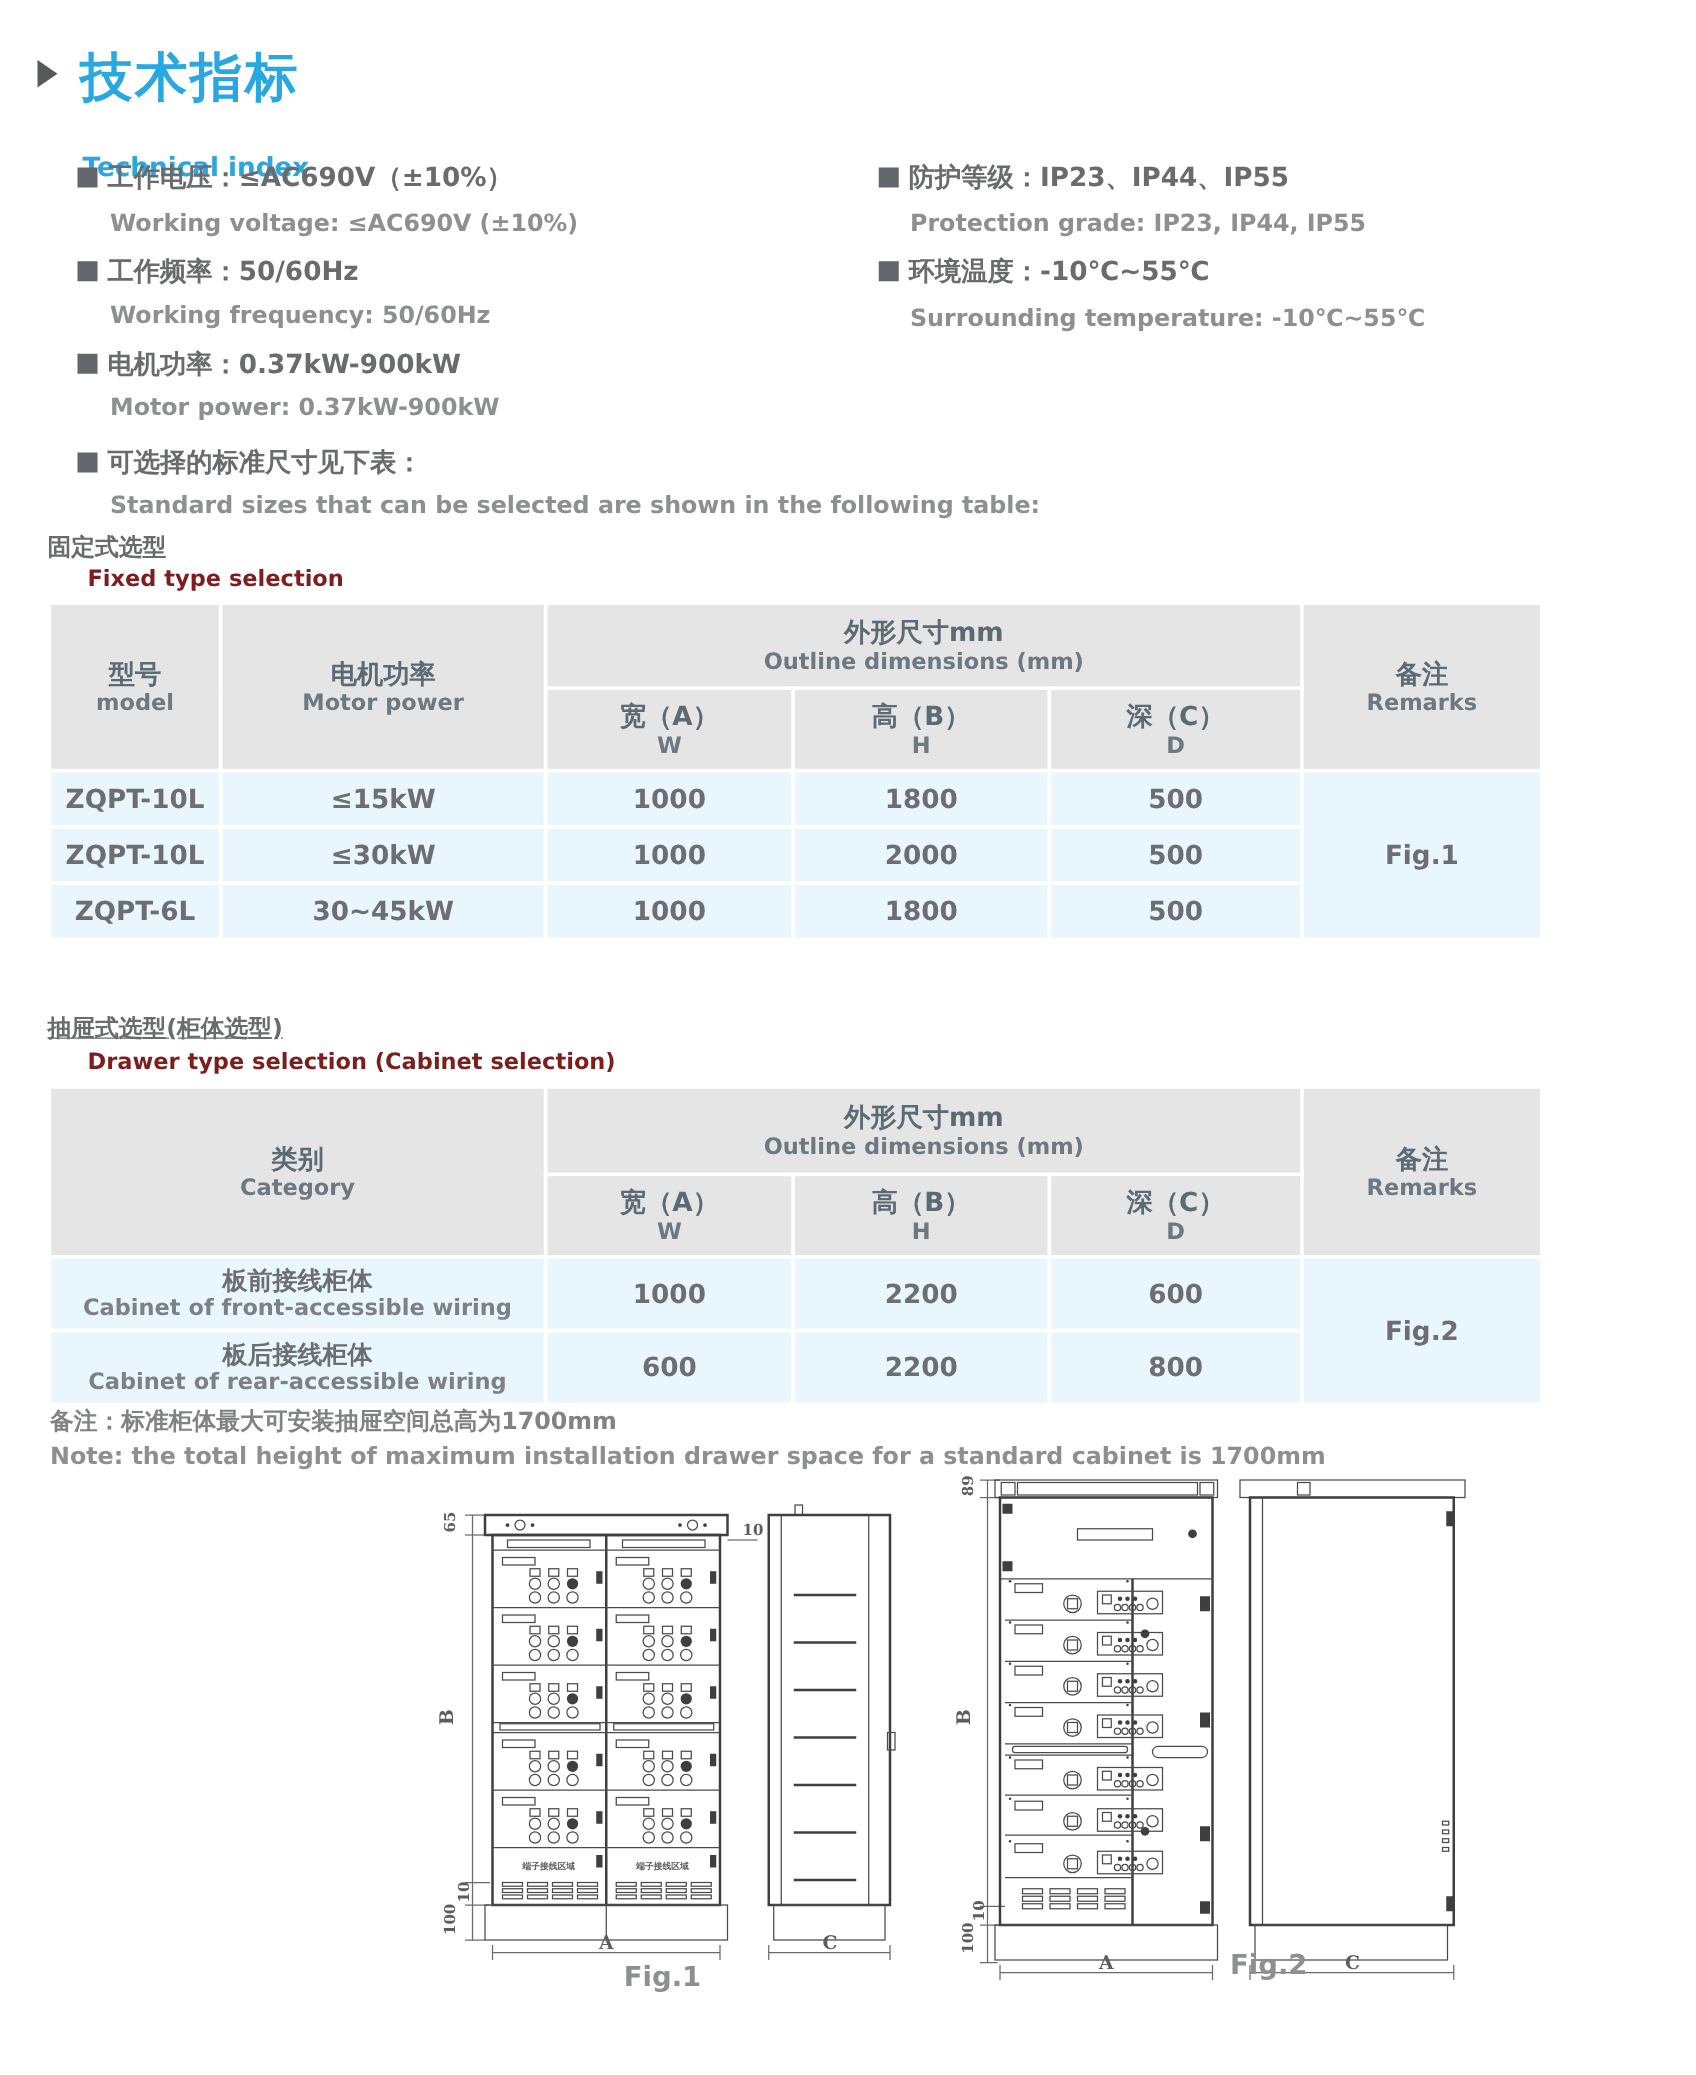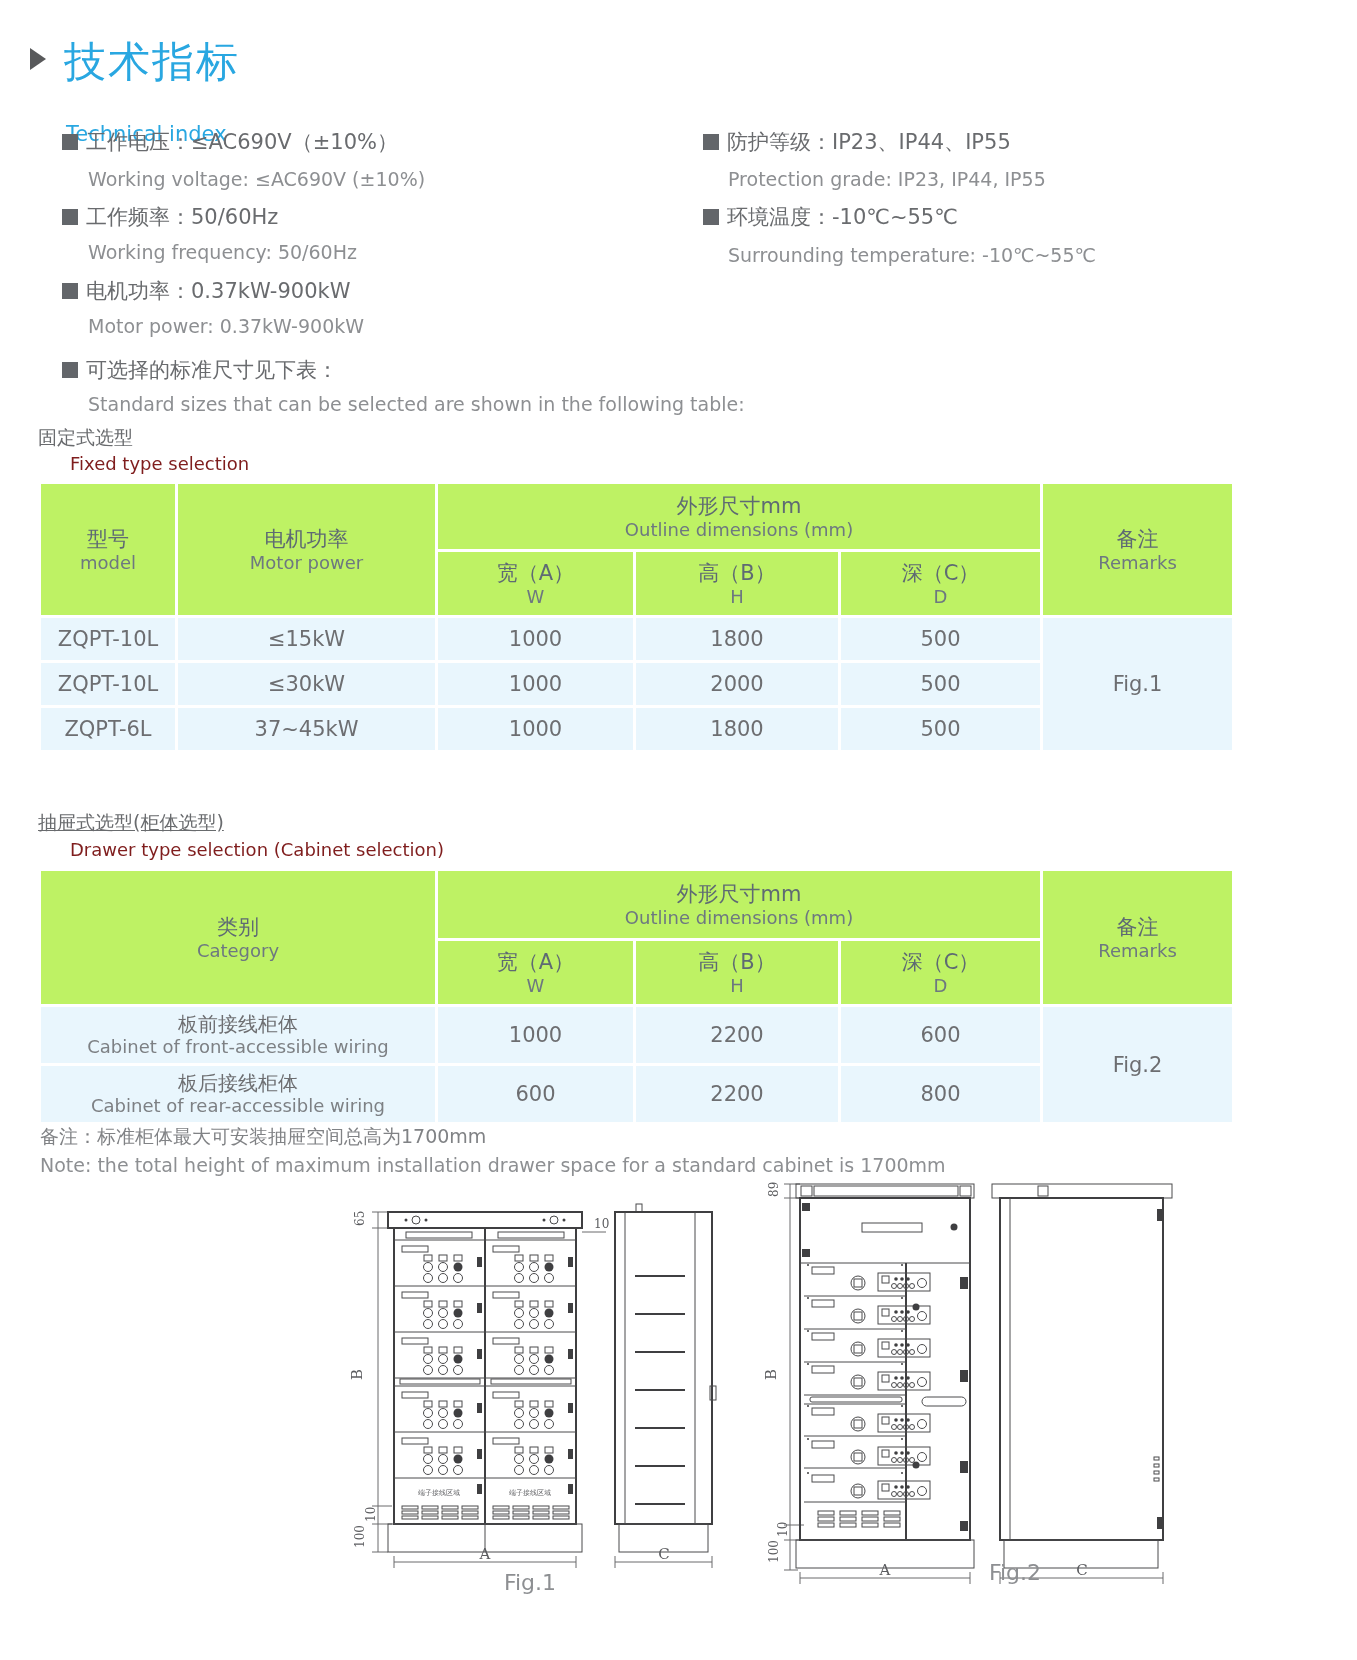--- a/index.html
+++ b/index.html
@@ -1,34 +1,34 @@
 <!DOCTYPE html>
 <html><head>
 <meta charset="utf-8">
 <style>
   html,body{margin:0;padding:0;background:#ffffff;}
   .page{position:relative;width:1357px;height:1660px;background:#ffffff;overflow:hidden;
-        font-family:"DejaVu Sans","Liberation Sans",sans-serif;}
+        font-family:"DejaVu Sans","Liberation Sans",sans-serif;font-weight:bold;}
   .abs{position:absolute;}
   
   .title-arrow{width:0;height:0;border-left:16px solid #58595b;border-top:11px solid transparent;border-bottom:11px solid transparent;}
   .title-cn{font-size:42px;color:#29a7e1;letter-spacing:2px;}
   .title-en{font-size:21px;color:#29a7e1;margin-top:36px;}
   
   .spec-cn{font-size:21px;color:#696b6e;white-space:nowrap;display:flex;align-items:center;}
   .spec-bullet{display:inline-block;width:16px;height:16px;background:#63666a;margin-right:8px;flex:0 0 auto;}
   .spec-en{font-size:19px;color:#8d8f92;white-space:nowrap;}
   
   .sec-cn{font-size:19px;color:#696b6e;}
   .sec-cn.u{text-decoration:underline;}
   .sec-en{font-size:18px;color:#7f1d1d;margin-left:32px;}
   
   table.spec{border-collapse:collapse;table-layout:fixed;}
   table.spec td{border:3px solid #ffffff;text-align:center;vertical-align:middle;padding:0;}
-  td.hd{background:#bef264;}
+  td.hd{background:#e5e5e5;}
   td.bd{background:#e9f6fd;}
   .h-cn{font-size:21px;color:#5e6a73;line-height:1.25;}
   .h-en{font-size:18px;color:#6d7880;line-height:1.2;}
   .c-val{font-size:21px;color:#6d6e71;}
   .c-cn{font-size:20px;color:#6d6e71;line-height:1.2;}
   .c-en{font-size:18px;color:#7d8084;line-height:1.2;}
   
   .note-cn{font-size:19px;color:#808285;}
   .note-en{font-size:19px;color:#8d8f92;}
   
@@ -143,21 +143,21 @@
     </tr>
     <tr style="height:45px;">
       <td class="bd c-val">ZQPT-10L</td>
       <td class="bd c-val">≤30kW</td>
       <td class="bd c-val">1000</td>
       <td class="bd c-val">2000</td>
       <td class="bd c-val">500</td>
     </tr>
     <tr style="height:45px;">
       <td class="bd c-val">ZQPT-6L</td>
-      <td class="bd c-val">37~45kW</td>
+      <td class="bd c-val">30~45kW</td>
       <td class="bd c-val">1000</td>
       <td class="bd c-val">1800</td>
       <td class="bd c-val">500</td>
     </tr>
   </tbody>
     </table>
 
   <div class="abs sec-cn u" style="left:38px;top:810px;">抽屉式选型(柜体选型)</div>
   <div class="abs sec-en" style="left:38px;top:839px;">Drawer type selection (Cabinet selection)</div>
 

